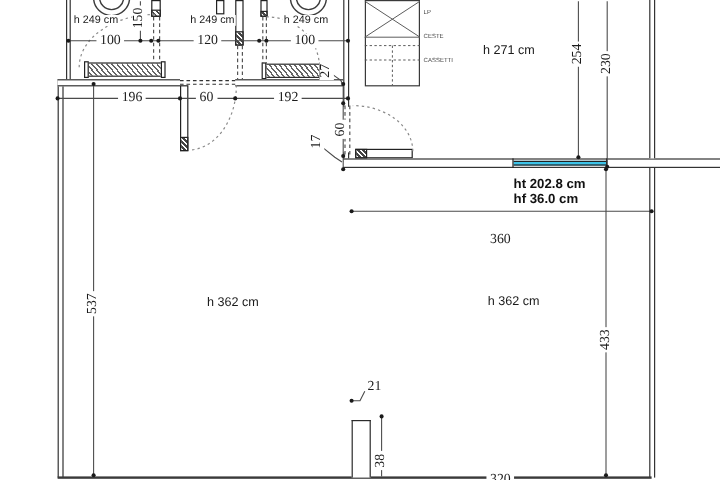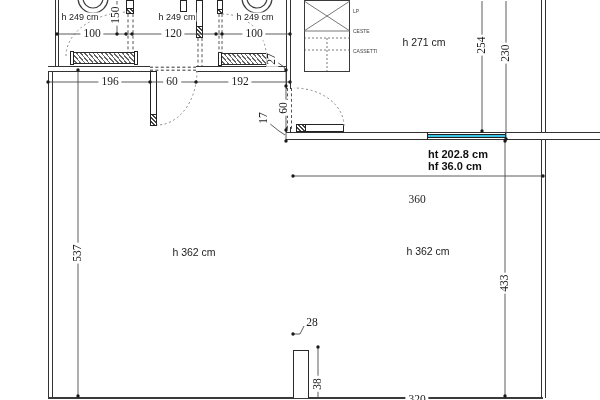--- a/index.html
+++ b/index.html
@@ -160,17 +160,17 @@
   <div class="hdim" style="left:172px;top:82px;">60</div>
   <div class="hdim" style="left:240px;top:82px;">192</div>
   <div class="vdim" style="left:272px;top:59px;">27</div>
   <div class="vdim" style="left:284px;top:108px;">60</div>
   <div class="vdim" style="left:264px;top:118px;">17</div>
   <div class="vdim" style="left:482px;top:45px;">254</div>
   <div class="vdim" style="left:506px;top:53px;">230</div>
   <div class="hdim" style="left:417px;top:176px;margin-top:24px;">360</div>
   <div class="vdim" style="left:78px;top:253px;">537</div>
   <div class="vdim" style="left:505px;top:283px;">433</div>
-  <div class="hdim" style="left:312px;top:323px;background:transparent;">28</div>
+  <div class="hdim" style="left:312px;top:323px;background:transparent;">21</div>
   <div class="vdim" style="left:318px;top:384px;">38</div>
   <div class="hdim" style="left:417px;top:400px;">320</div>
 
 </div>
 
 </body></html>

